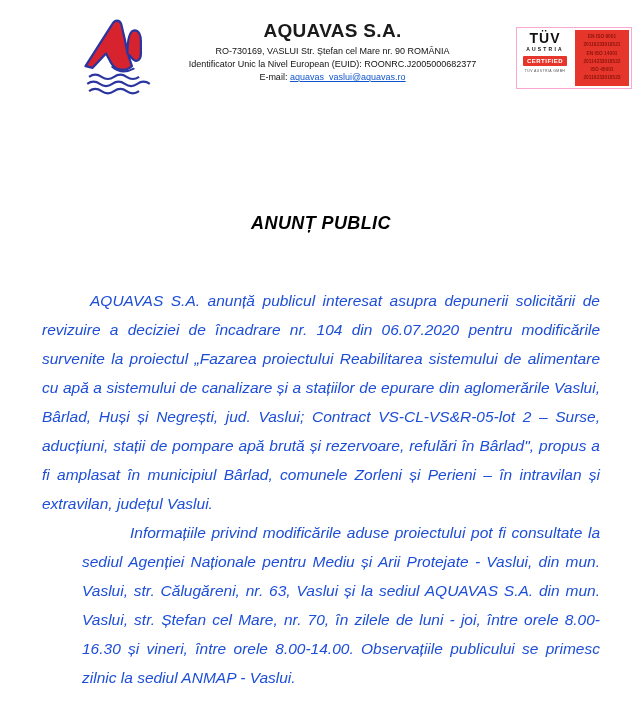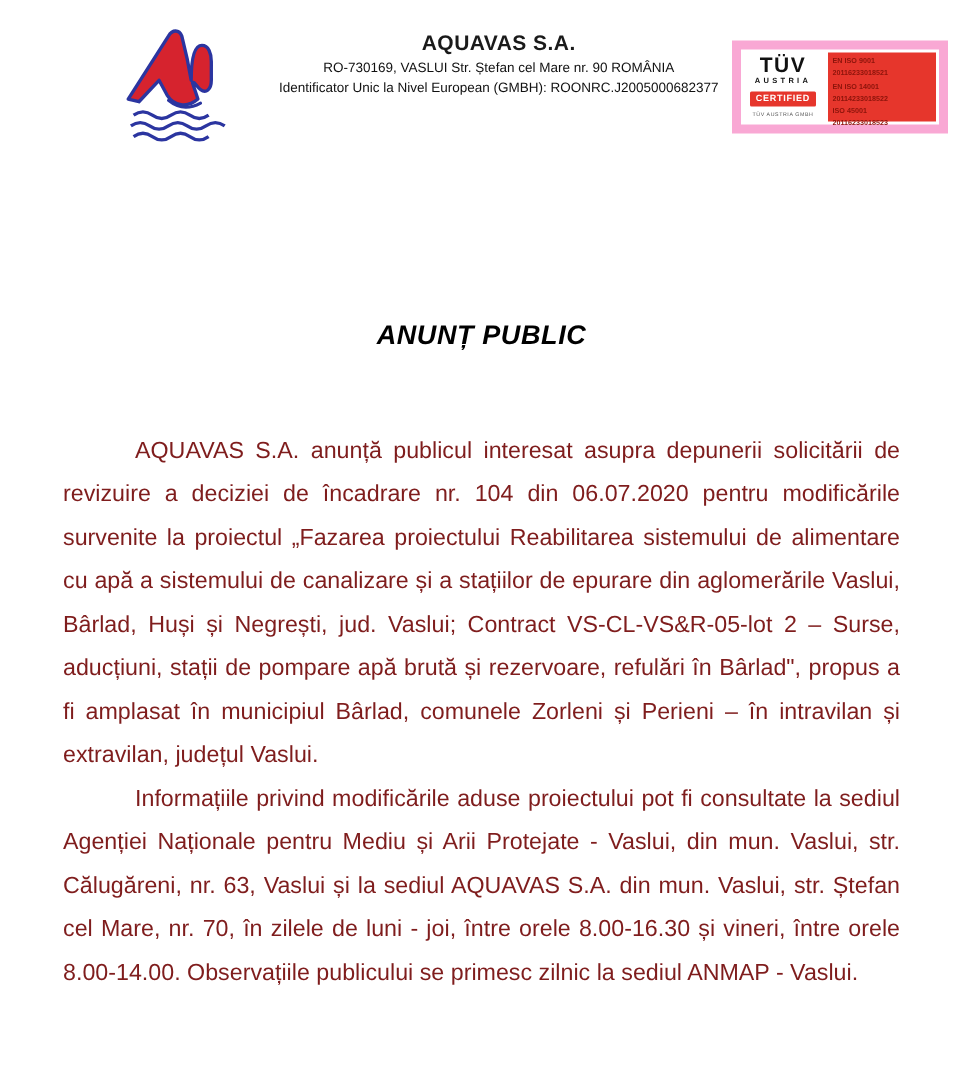--- a/index.html
+++ b/index.html
@@ -5,69 +5,73 @@
   * { margin: 0; padding: 0; box-sizing: border-box; }
   html, body { width: 642px; height: 710px; background: #ffffff; overflow: hidden; }
   body { font-family: "Liberation Sans", sans-serif; color: #1a1a1a; }
 
   .page { position: relative; width: 642px; height: 710px; background: #fff; }
 
   
   .header { position: relative; height: 120px; }
   .logo { position: absolute; left: 78px; top: 16px; width: 90px; height: 84px; }
   .header-text { position: absolute; left: 175px; top: 20px; width: 315px; text-align: center; }
-  .company-name { font-size: 14px; font-weight: bold; letter-spacing: .3px; margin-bottom: 3px; }
+  .company-name { font-size: 19px; font-weight: bold; letter-spacing: .3px; margin-bottom: 3px; }
   .addr-line { font-size: 9px; line-height: 12.5px; color: #111; }
   .email-line { font-size: 9px; line-height: 13px; color: #111; margin-top: 1px; }
   .email-link { color: #1155cc; text-decoration: underline; }
 
   
-  .tuv-badge { position: absolute; right: 10px; top: 27px; width: 144px; height: 62px;
-               border: 6px solid #f9a8d4; display: flex; background: #fff; }
+  .tuv-badge { position: absolute; right: 10px; top: 27px; width: 116px; height: 62px;
+               border: 1px solid #f9a8d4; display: flex; background: #fff; text-align: center; }
   .tuv-left { width: 56px; display: flex; flex-direction: column; align-items: center;
               justify-content: flex-start; padding-top: 4px; }
   .tuv-word { font-size: 14px; font-weight: bold; letter-spacing: 1px; color: #111;
               font-family: "Liberation Sans", sans-serif; line-height: 13px; }
   .tuv-austria { font-size: 5px; letter-spacing: 2.2px; font-weight: bold; color: #111; margin-top: 1px; }
   .tuv-certified { background: #e6362c; color: #fff; font-size: 6px; font-weight: bold;
                    letter-spacing: .5px; padding: 2px 4px; margin-top: 4px; border-radius: 1px; }
   .tuv-gmbh { font-size: 3.5px; color: #555; margin-top: 3px; letter-spacing: .4px; }
   .tuv-right { flex: 1; background: #e6362c; margin: 2px; padding: 3px 3px; }
   .tuv-cert-line { font-size: 4.8px; line-height: 8.3px; font-weight: bold; color: #8c140b;
                    white-space: nowrap; overflow: hidden; }
 
   
   .doc-title { text-align: center; margin-top: 93px; font-size: 18px; font-weight: bold;
                font-style: italic; letter-spacing: .4px; color: #000; }
 
   
   .doc-body { margin: 52px 42px 0 42px; }
   .para { font-size: 15.5px; line-height: 29px; text-align: justify; text-indent: 48px;
-          color: #7f1d1d; }
-  .para + .para { margin-top: 0px; }
+          color: #1d4ed8; font-style: italic; }
+  .para + .para { margin-top: 0px; margin-left: 40px; }
 </style>
 </head>
 <body>
 
 <div class="page">
 
   <div class="header">
 
     <svg class="logo" viewBox="0 0 100 94" xmlns="http://www.w3.org/2000/svg">
       <path d="M8 56 L38 9 C41 4 46 4 48 9 L52 26 L55 42 C55 24 58 16 63 16 C68 16 70 22 70 28 L70 42 C70 49 66 52 62 49 C59 47 57 42 56 44 L60 56 C52 63 42 61 37 53 L31 42 L16 58 Z" fill="#d6232e" stroke="#2b35a0" stroke-width="2.5" stroke-linejoin="round"></path>
       <path d="M38 57 q 11 9 24 2" fill="none" stroke="#2b35a0" stroke-width="2.2" stroke-linecap="round"></path>
       <path d="M12 68 q 7 -5 14 0 t 14 0 t 14 0 t 14 0" fill="none" stroke="#2b35a0" stroke-width="2.4"></path>
       <path d="M10 76 q 7 -5 14 0 t 14 0 t 14 0 t 14 0 t 14 0" fill="none" stroke="#2b35a0" stroke-width="2.4"></path>
       <path d="M12 84 q 7 -5 14 0 t 14 0 t 14 0 t 14 0" fill="none" stroke="#2b35a0" stroke-width="2.4"></path>
     </svg>
 
     <div class="header-text">
       <div class="company-name">AQUAVAS S.A.</div>
       <div class="addr-line">RO-730169, VASLUI  Str. Ștefan cel Mare nr. 90 ROMÂNIA</div>
-      <div class="addr-line">Identificator Unic la Nivel European (GMBH): ROONRC.J2005000682377</div>
+      <div class="addr-line">Identificator Unic la Nivel European (EUID): ROONRC.J2005000682377</div>
+      <div class="email-line">
+        <span>E-mail:</span>
+        <a href="#" class="email-link">aquavas_vaslui@aquavas.ro</a>
+      </div>
     </div>
 
     <div class="tuv-badge">
       <div class="tuv-left">
         <div class="tuv-word">TÜV</div>
         <div class="tuv-austria">AUSTRIA</div>
         <div class="tuv-certified">CERTIFIED</div>
         <div class="tuv-gmbh">TÜV AUSTRIA GMBH</div>
       </div>
       <div class="tuv-right">

